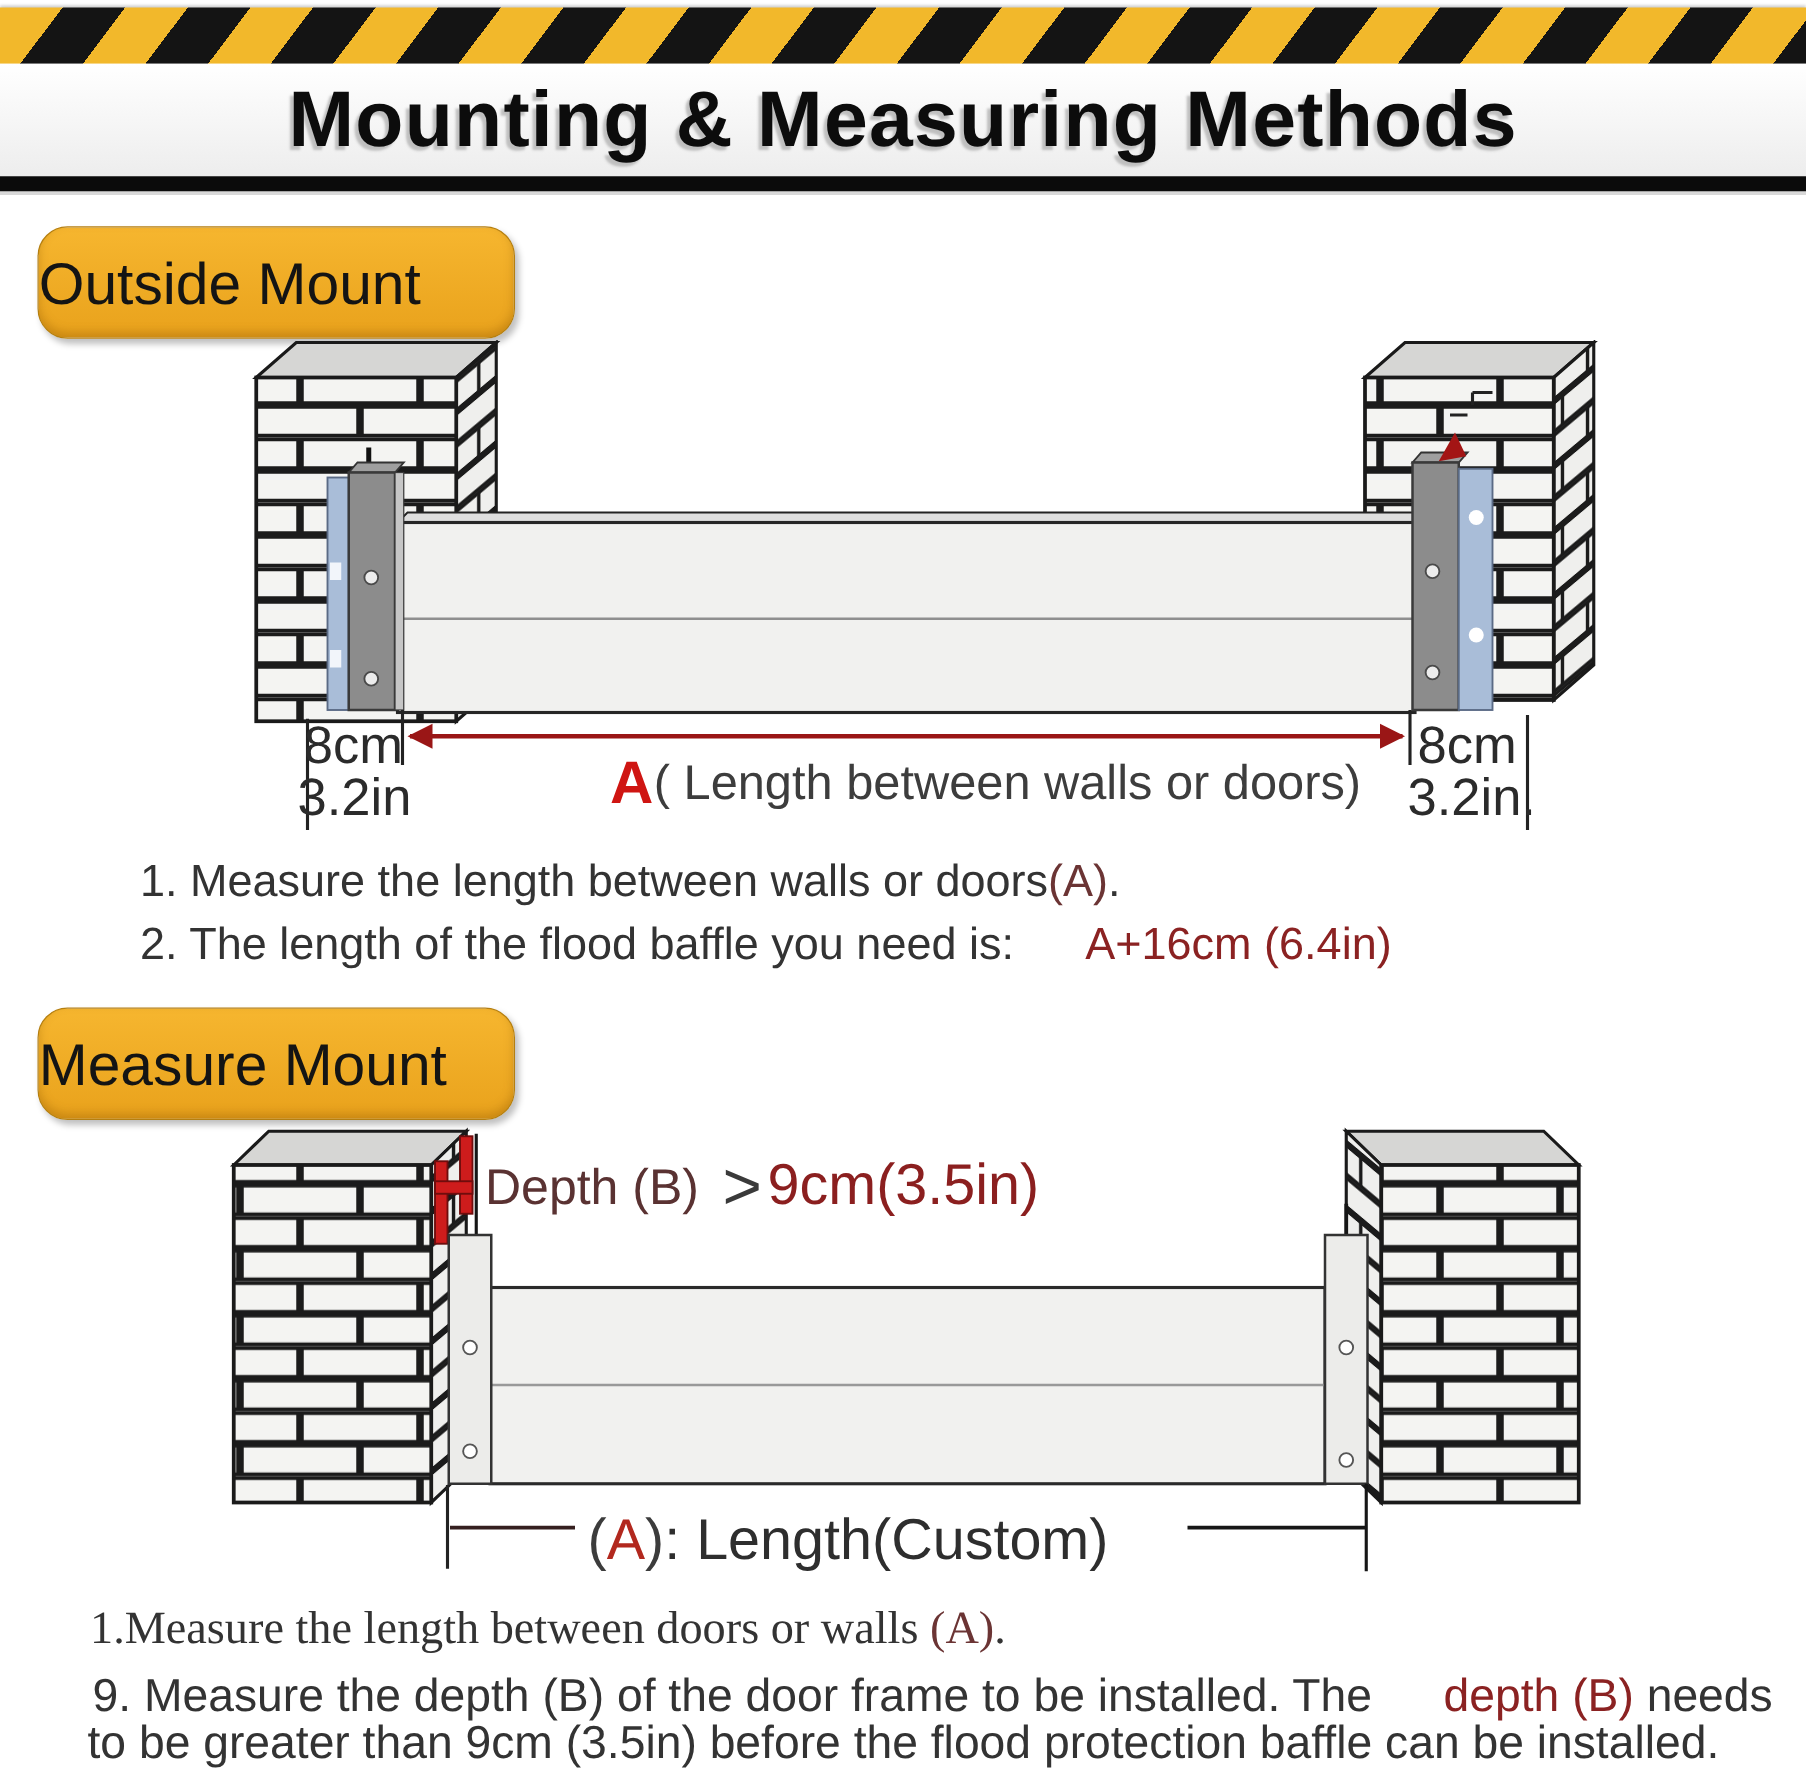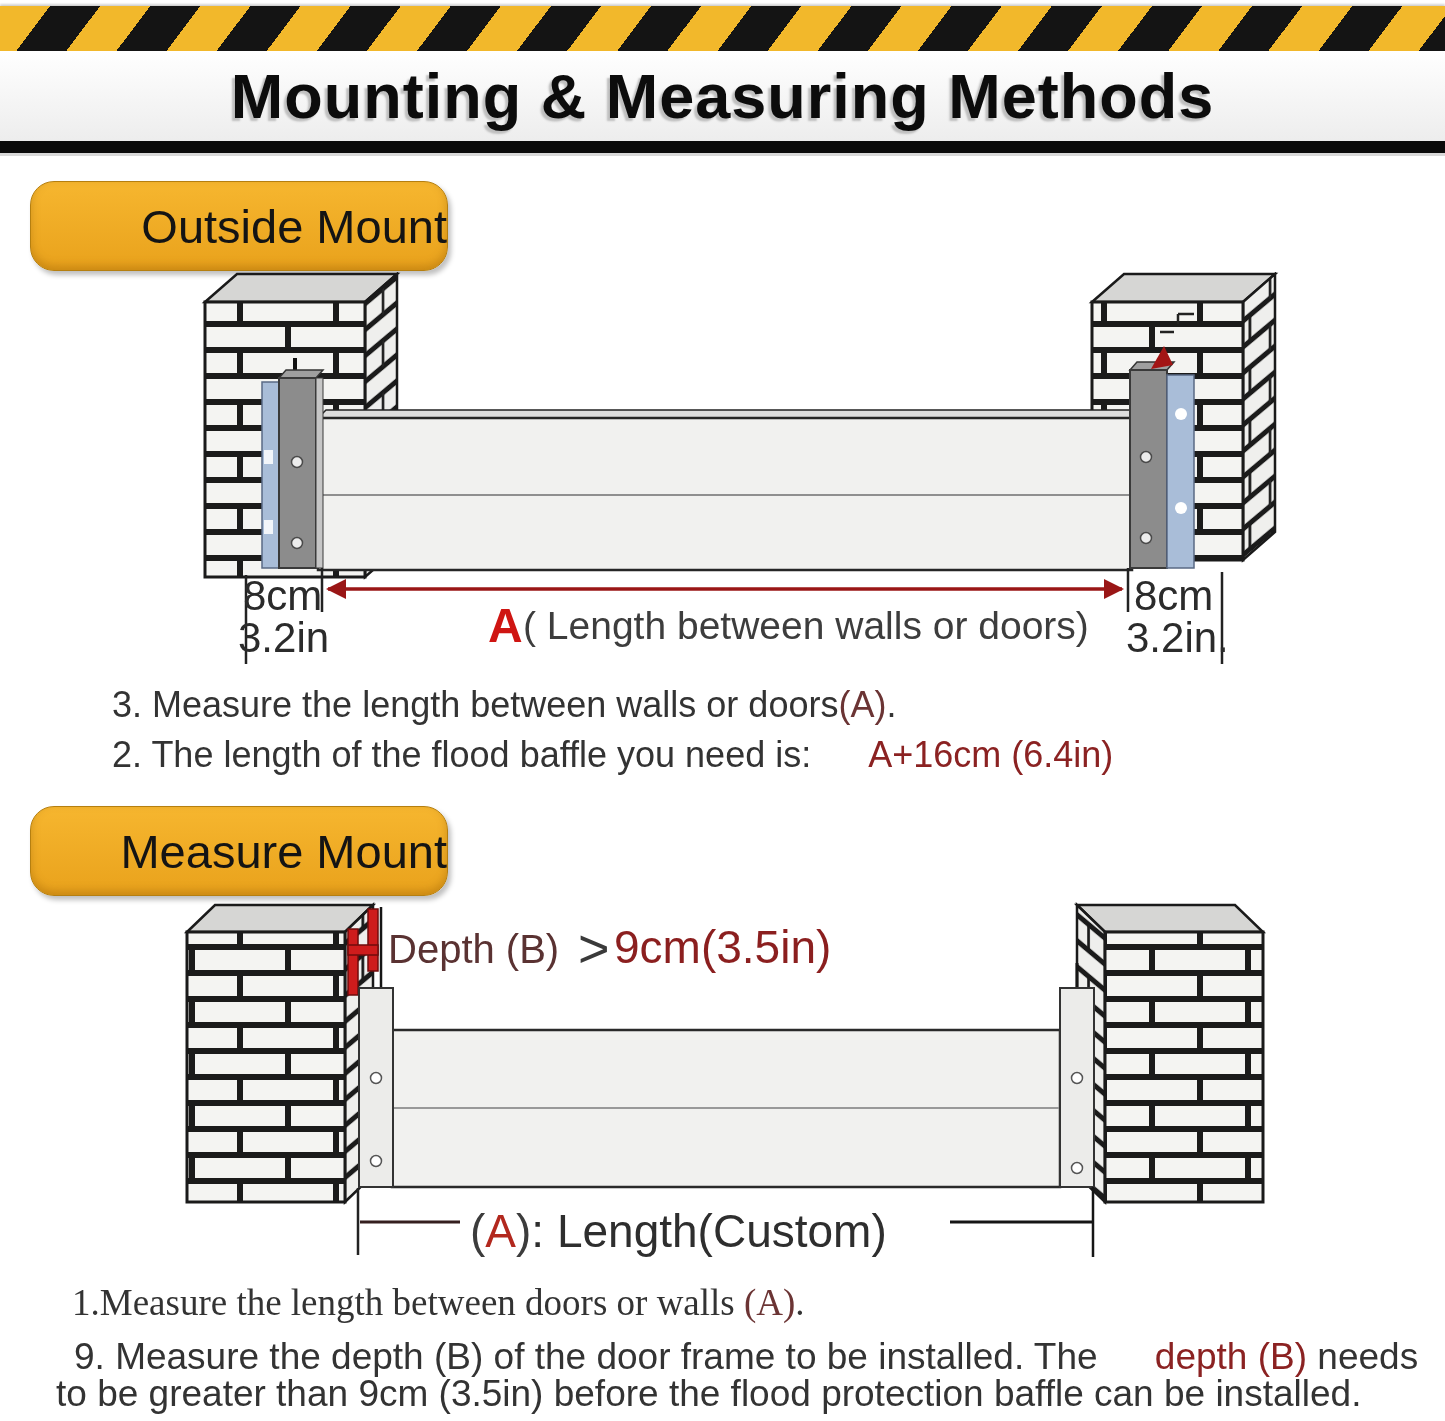--- a/index.html
+++ b/index.html
@@ -11,35 +11,35 @@
   .titleband{position:absolute;left:0;top:51px;width:1445px;height:90px;
         background:linear-gradient(#ffffff,#ededed);
         display:flex;align-items:center;justify-content:center;}
   .title{font-size:63px;font-weight:800;color:#0c0c0c;letter-spacing:1px;
         text-shadow:-3px 3px 2px #bfbfbf;}
   .titlebar{position:absolute;left:0;top:141px;width:1445px;height:12px;background:#0b0b0b;
         box-shadow:0 3px 0 #d8d8d8;}
   .badge{position:absolute;left:30px;width:380px;height:88px;border-radius:24px;
         background:linear-gradient(#f6b62f,#e9a21c);border:1px solid #b57f10;
         box-shadow:inset 0 -4px 8px rgba(140,85,0,.35), 3px 4px 5px rgba(0,0,0,.25);
-        display:flex;align-items:center;justify-content:flex-end;
-        font-size:47px;color:#141414;padding-left:36px;}
+        display:flex;align-items:center;justify-content:flex-start;
+        font-size:47px;color:#141414;}
   .badge1{top:181px;}
   .badge2{top:806px;}
   svg{position:absolute;left:0;display:block;}
   #svg1{top:272px;}
   #svg2{top:895px;}
   svg text{font-family:"Liberation Sans", sans-serif;}
   .dim{font-size:42px;fill:#2b2b2b;}
   .instr-line{position:absolute;font-size:36px;color:#333333;white-space:nowrap;line-height:40px;}
   .i1a{left:112px;top:685px;}
   .i1b{left:112px;top:735px;}
   .i2a{left:72px;top:1283px;font-size:37px;font-family:Liberation Serif, serif;}
   .i2b{left:74px;top:1337px;font-size:37px;}
-  .i2c{left:56px;top:1374px;font-size:37px;text-align:right;}
+  .i2c{left:70px;top:1374px;font-size:37px;text-align:right;}
   .maroon{color:#6b3434;}
   .dred{color:#8b2222;margin-left:47px;}
 </style>
 </head>
 <body>
 
 <div class="page">
 
   <div class="tape"></div>
 
@@ -133,21 +133,21 @@
     </g>
     <text class="dim" x="243" y="338">8cm</text>
     <text class="dim" x="238" y="380">3.2in</text>
     <text class="dim" x="1134" y="338">8cm</text>
     <text class="dim" x="1126" y="380">3.2in.</text>
     <text x="488" y="370" font-size="48" font-weight="bold" fill="#cf1512">A</text>
     <text x="523" y="367" font-size="39" fill="#3d3d3d">( Length between walls or doors)</text>
   </svg>
 
   <div class="instr-line i1a">
-    <span>3. Measure the length between walls or doors</span><span class="maroon">(A)</span><span>.</span>
+    <span>1. Measure the length between walls or doors</span><span class="maroon">(A)</span><span>.</span>
   </div>
   <div class="instr-line i1b">
     <span>2. The length of the flood baffle you need is: </span><span class="dred">A+16cm (6.4in)</span>
   </div>
 
   <div class="badge badge2">
     <span>Measure Mount</span>
   </div>
 
   <svg id="svg2" width="1445" height="400" viewBox="0 0 1445 400">

